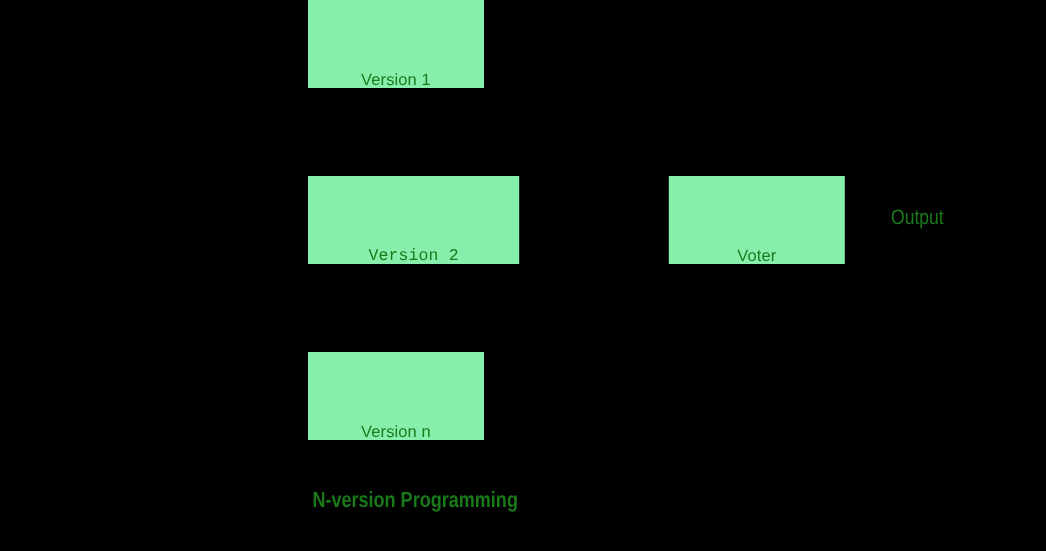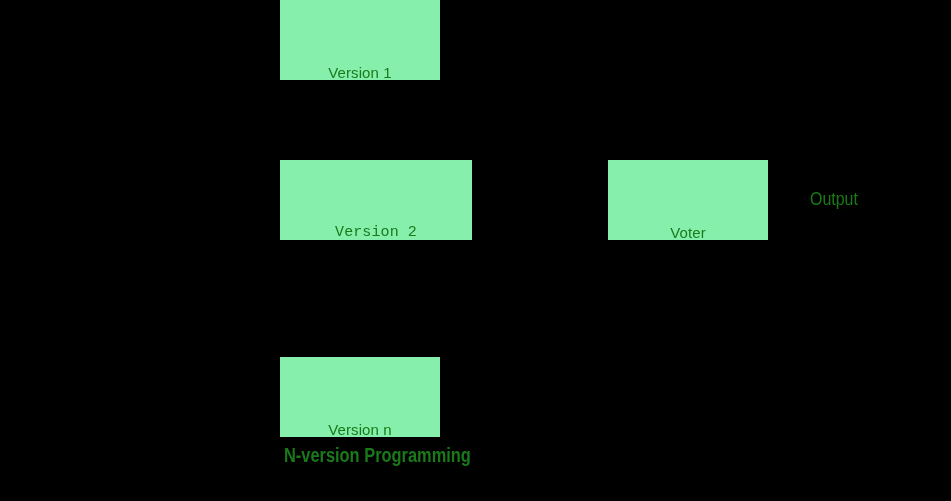--- a/index.html
+++ b/index.html
@@ -27,21 +27,21 @@
     font-size: 15px;
     font-family: "Liberation Sans", "DejaVu Sans", sans-serif;
     line-height: 1;
     letter-spacing: 0.1px;
   }
   
   #node-version1 { left: 280px; top: 0px;   width: 160px; height: 80px; }
   #node-input    { left: 0px;   top: 160px; width: 160px; height: 80px; }
   #node-version2 { left: 280px; top: 160px; width: 192px; height: 80px; font-family: Liberation Mono, monospace; }
   #node-voter    { left: 560px; top: 160px; width: 160px; height: 80px; margin-left: 48px; }
-  #node-versionn { left: 280px; top: 320px; width: 160px; height: 80px; margin-top: 37px; }
+  #node-versionn { left: 280px; top: 320px; width: 160px; height: 80px; }
 
   
   .free-label {
     position: absolute;
     color: #1a7a1a;
     font-family: "Liberation Sans Narrow", "Liberation Sans", "DejaVu Sans Condensed", sans-serif;
     white-space: nowrap;
     line-height: 1;
   }
   #label-output {

